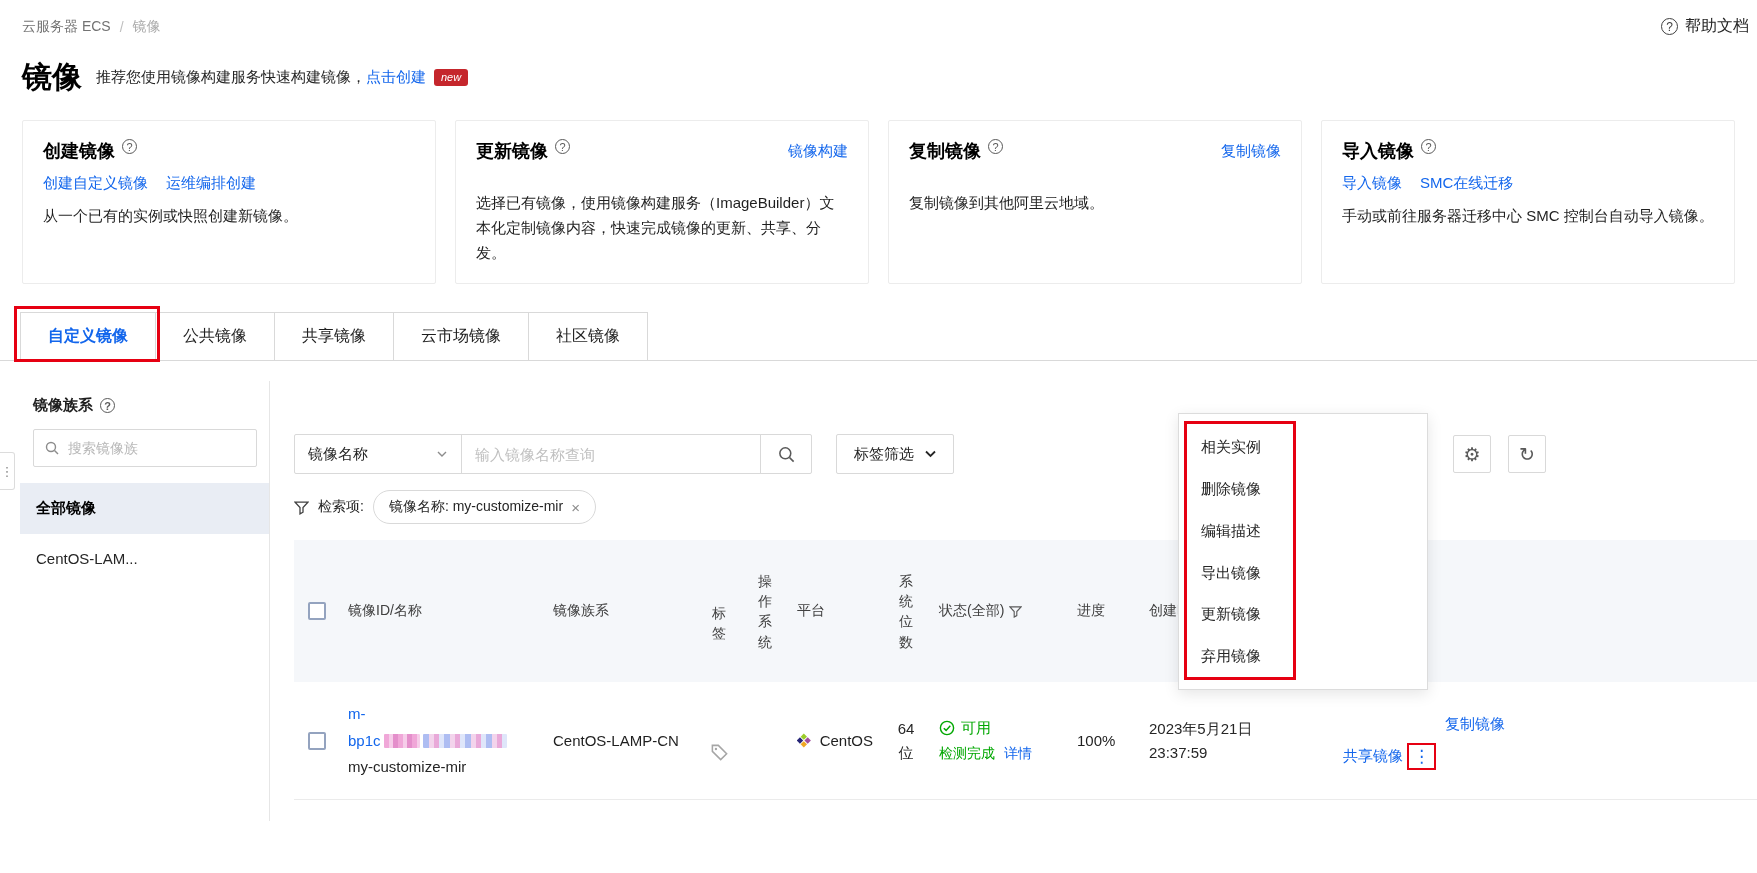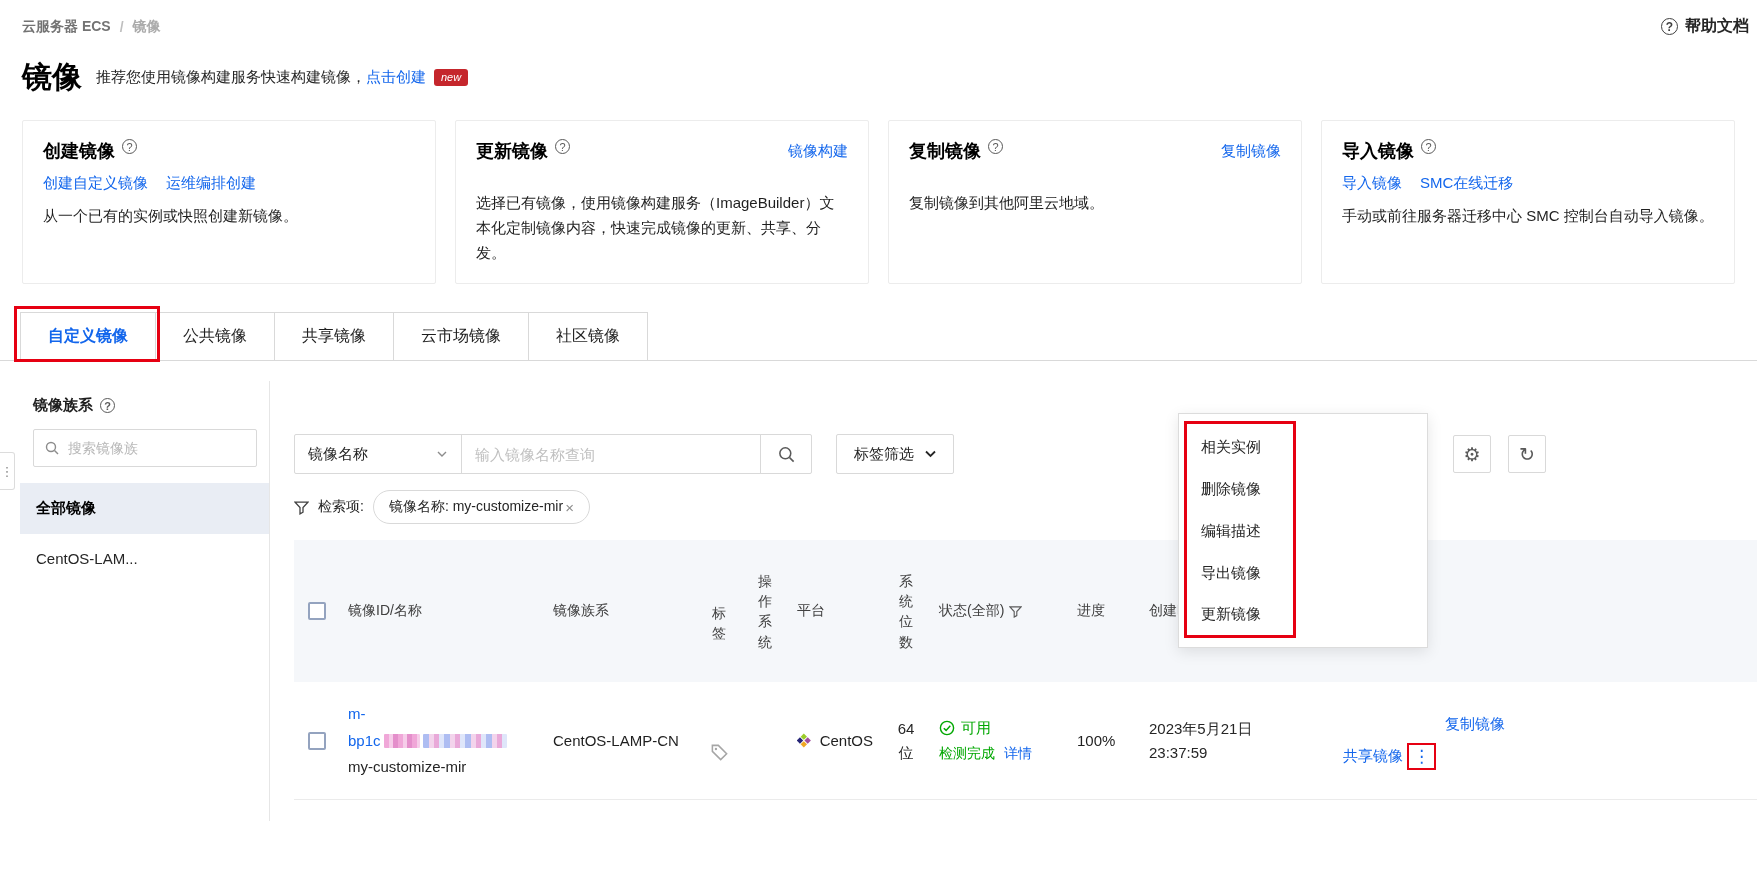--- a/index.html
+++ b/index.html
@@ -1,20 +1,20 @@
 <!DOCTYPE html>
 <html><head>
 <meta charset="utf-8">
 <style>
   * { box-sizing: border-box; margin: 0; padding: 0; }
   body { background: #fff; font-family: "Liberation Sans", "DejaVu Sans", sans-serif; }
   .page { position: relative; width: 1757px; height: 873px; background: #fff; overflow: hidden; color: #1f1f1f; }
 
   
-  .crumb-bar { display: flex; justify-content: space-between; align-items: center; padding: 16px 8px 0 22px; font-size: 14px; font-weight: bold; }
+  .crumb-bar { display: flex; justify-content: space-between; align-items: center; padding: 16px 8px 0 22px; font-size: 14px; }
   .crumb-left { display: flex; align-items: center; gap: 9px; }
   .crumb-root { color: #737373; }
   .crumb-sep { color: #bfbfbf; }
   .crumb-current { color: #ababab; }
   .help-doc { display: flex; align-items: center; gap: 7px; font-size: 16px; color: #262626; }
   .help-icon { display: inline-flex; align-items: center; justify-content: center; width: 15px; height: 15px; border: 1px solid #595959; border-radius: 50%; font-size: 11px; color: #595959; flex: 0 0 auto; }
   .help-icon.lg { width: 17px; height: 17px; font-size: 12px; border-color: #404040; color: #404040; }
 
   
   .page-head { display: flex; align-items: center; padding: 20px 22px 0; }
@@ -56,21 +56,21 @@
   .filter-row { display: flex; align-items: center; }
   .field-select { width: 168px; height: 40px; border: 1px solid #d9d9d9; border-radius: 2px 0 0 2px; display: flex; align-items: center; justify-content: space-between; padding: 8px 13px; font-size: 15px; background: #fff; cursor: pointer; }
   .name-input { width: 300px; height: 40px; border: 1px solid #d9d9d9; margin-left: -1px; padding: 0 13px; font-size: 15px; font-family: inherit; outline: none; color: #262626; }
   .name-input::placeholder { color: #c0c0c0; }
   .search-btn { width: 52px; height: 40px; border: 1px solid #d9d9d9; margin-left: -1px; border-radius: 0 2px 2px 0; background: #fff; display: flex; align-items: center; justify-content: center; cursor: pointer; }
   .tag-filter-btn { margin-left: 24px; height: 40px; border: 1px solid #d9d9d9; border-radius: 2px; background: #fff; display: flex; align-items: center; gap: 11px; padding: 0 17px; font-size: 15px; color: #1f1f1f; cursor: pointer; }
   .icon-btns { margin-left: auto; margin-right: 211px; display: flex; gap: 17px; }
   .icon-btn { width: 38px; height: 38px; border: 1px solid #d9d9d9; border-radius: 2px; background: #fff; display: flex; align-items: center; justify-content: center; font-size: 19px; color: #595959; cursor: pointer; }
 
   .applied-row { display: flex; align-items: center; gap: 9px; margin-top: 16px; font-size: 14px; color: #262626; }
-  .pill { display: flex; align-items: center; gap: 2px; border: 1px solid #d9d9d9; border-radius: 17px; padding: 7px 15px; font-size: 14px; background: #fff; }
+  .pill { display: flex; align-items: center; gap: 8px; border: 1px solid #d9d9d9; border-radius: 17px; padding: 7px 15px; font-size: 14px; background: #fff; }
   .pill-close { color: #8c8c8c; font-size: 15px; cursor: pointer; line-height: 1; }
 
   
   .table { margin-top: 16px; }
   .thead { display: flex; align-items: center; background: #f5f7fa; min-height: 142px; font-size: 14px; color: #404040; }
   .trow { display: flex; align-items: center; min-height: 118px; border-bottom: 1px solid #ebebeb; font-size: 15px; }
   .cell { padding: 0 8px; flex: 0 0 auto; }
   .c-check { width: 46px; display: flex; justify-content: center; }
   .c-id { width: 205px; }
   .c-family { width: 152px; }
@@ -349,20 +349,21 @@
       </div>
     </main>
 
     <div class="context-menu">
       <div class="menu-red-box"></div>
       <div class="menu-item">相关实例</div>
       <div class="menu-item">删除镜像</div>
       <div class="menu-item">编辑描述</div>
       <div class="menu-item">导出镜像</div>
       <div class="menu-item">更新镜像</div>
+      <div class="menu-item">弃用镜像</div>
     </div>
 
   </div>
 
   <div class="edge-handle">
     <span>⋮</span>
   </div>
 
 </div>
 

